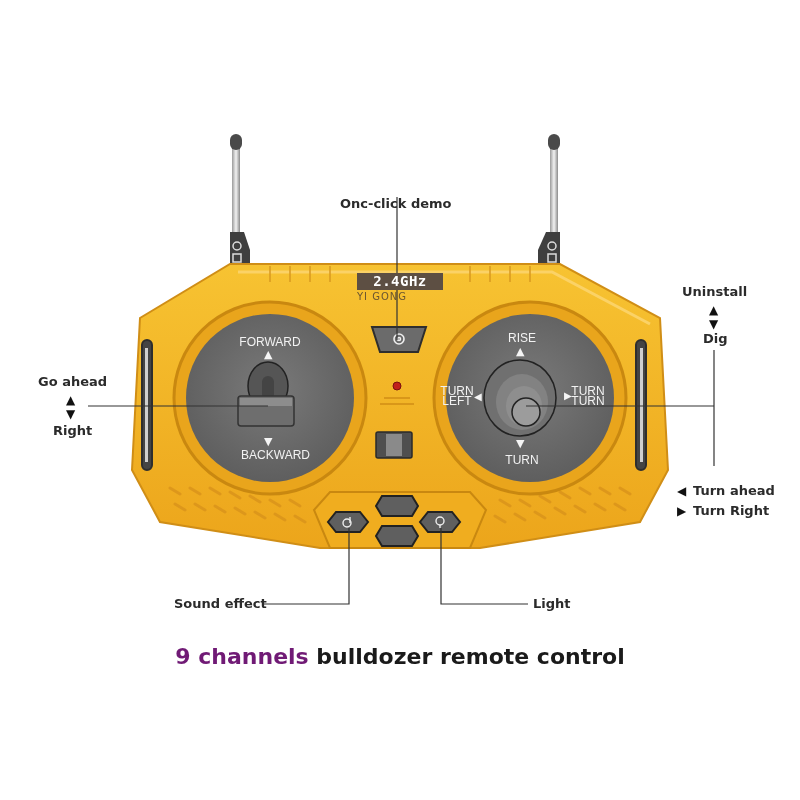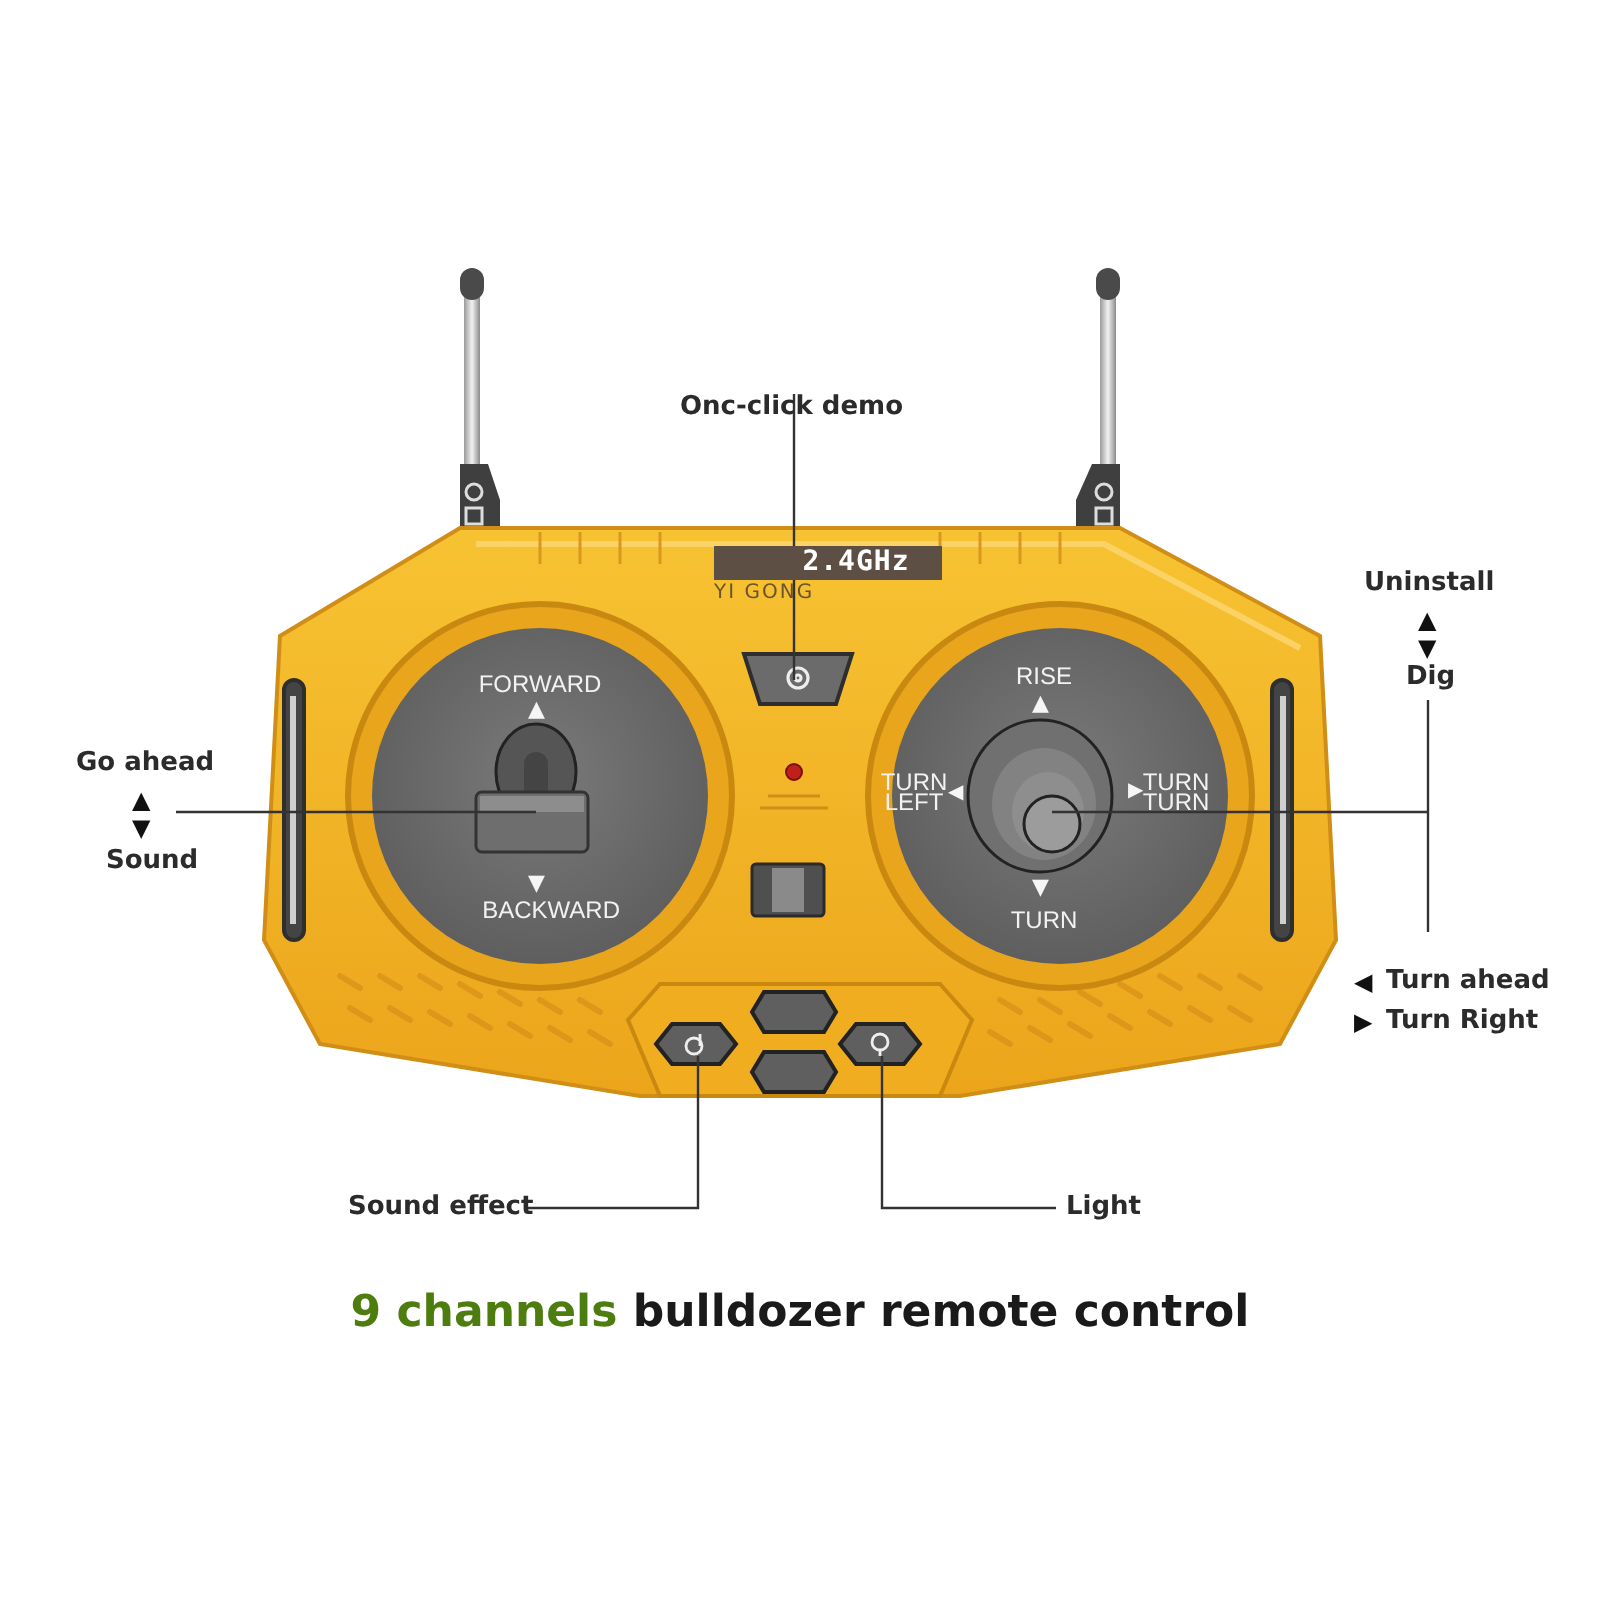--- a/index.html
+++ b/index.html
@@ -1,24 +1,24 @@
 <!DOCTYPE html>
 <html><head>
 <meta charset="utf-8">
 <style>
   html,body{margin:0;padding:0;background:#ffffff;}
   body{width:800px;height:800px;position:relative;overflow:hidden;font-family:"DejaVu Sans","Liberation Sans",sans-serif;}
   .abs{position:absolute;}
   .label{position:absolute;font-size:13px;font-weight:bold;color:#2b2b2b;white-space:nowrap;}
   .tri{position:absolute;font-size:12px;color:#111;line-height:12px;}
   .title{position:absolute;left:0;width:800px;top:644px;text-align:center;font-size:22px;font-weight:bold;color:#1a1a1a;}
-  .title .accent{color:#4d7c0f;}
+  .title .accent{color:#701a75;}
   .pad-txt{position:absolute;font-family:"Liberation Sans",sans-serif;font-size:12px;color:#f2f2f2;text-align:center;line-height:10px;}
   .pad-arrow{position:absolute;color:#f5f5f5;font-size:11px;line-height:11px;}
-  .badge{position:absolute;left:357px;top:273px;width:86px;height:17px;background:#5d4f43;color:#fff;font-family:"DejaVu Sans Mono",monospace;font-weight:bold;font-size:14px;text-align:center;line-height:17px;letter-spacing:0.5px;padding-left:28px;}
+  .badge{position:absolute;left:357px;top:273px;width:86px;height:17px;background:#5d4f43;color:#fff;font-family:"DejaVu Sans Mono",monospace;font-weight:bold;font-size:14px;text-align:center;line-height:17px;letter-spacing:0.5px;}
   .brand{position:absolute;left:357px;top:291px;width:86px;text-align:left;font-size:10px;font-weight:normal;color:#6a5530;letter-spacing:1px;}
 </style>
 </head>
 <body>
 
 <svg class="abs" style="left:0;top:0" width="800" height="800" viewBox="0 0 800 800">
   <defs>
     <linearGradient id="bodyGrad" x1="0" y1="0" x2="0" y2="1">
       <stop offset="0" stop-color="#f7c332"></stop>
       <stop offset="1" stop-color="#eca51b"></stop>
@@ -174,21 +174,21 @@
 <div class="pad-txt" style="left:570px;top:386px;width:36px;">
   <div>TURN</div>
   <div>TURN</div>
 </div>
 
 <div class="label" style="left:340px;top:180px;margin-top:16px;">Onc-click demo</div>
 
 <div class="label" style="left:38px;top:374px;">Go ahead</div>
 <div class="tri" style="left:66px;top:394px;">▲</div>
 <div class="tri" style="left:66px;top:408px;">▼</div>
-<div class="label" style="left:53px;top:423px;">Sound</div>
+<div class="label" style="left:53px;top:423px;">Right</div>
 
 <div class="label" style="left:682px;top:284px;">Uninstall</div>
 <div class="tri" style="left:709px;top:304px;">▲</div>
 <div class="tri" style="left:709px;top:318px;">▼</div>
 <div class="label" style="left:703px;top:331px;">Dig</div>
 
 <div class="tri" style="left:677px;top:485px;">◀</div>
 <div class="label" style="left:693px;top:483px;">Turn ahead</div>
 <div class="tri" style="left:677px;top:505px;">▶</div>
 <div class="label" style="left:693px;top:503px;">Turn Right</div>

